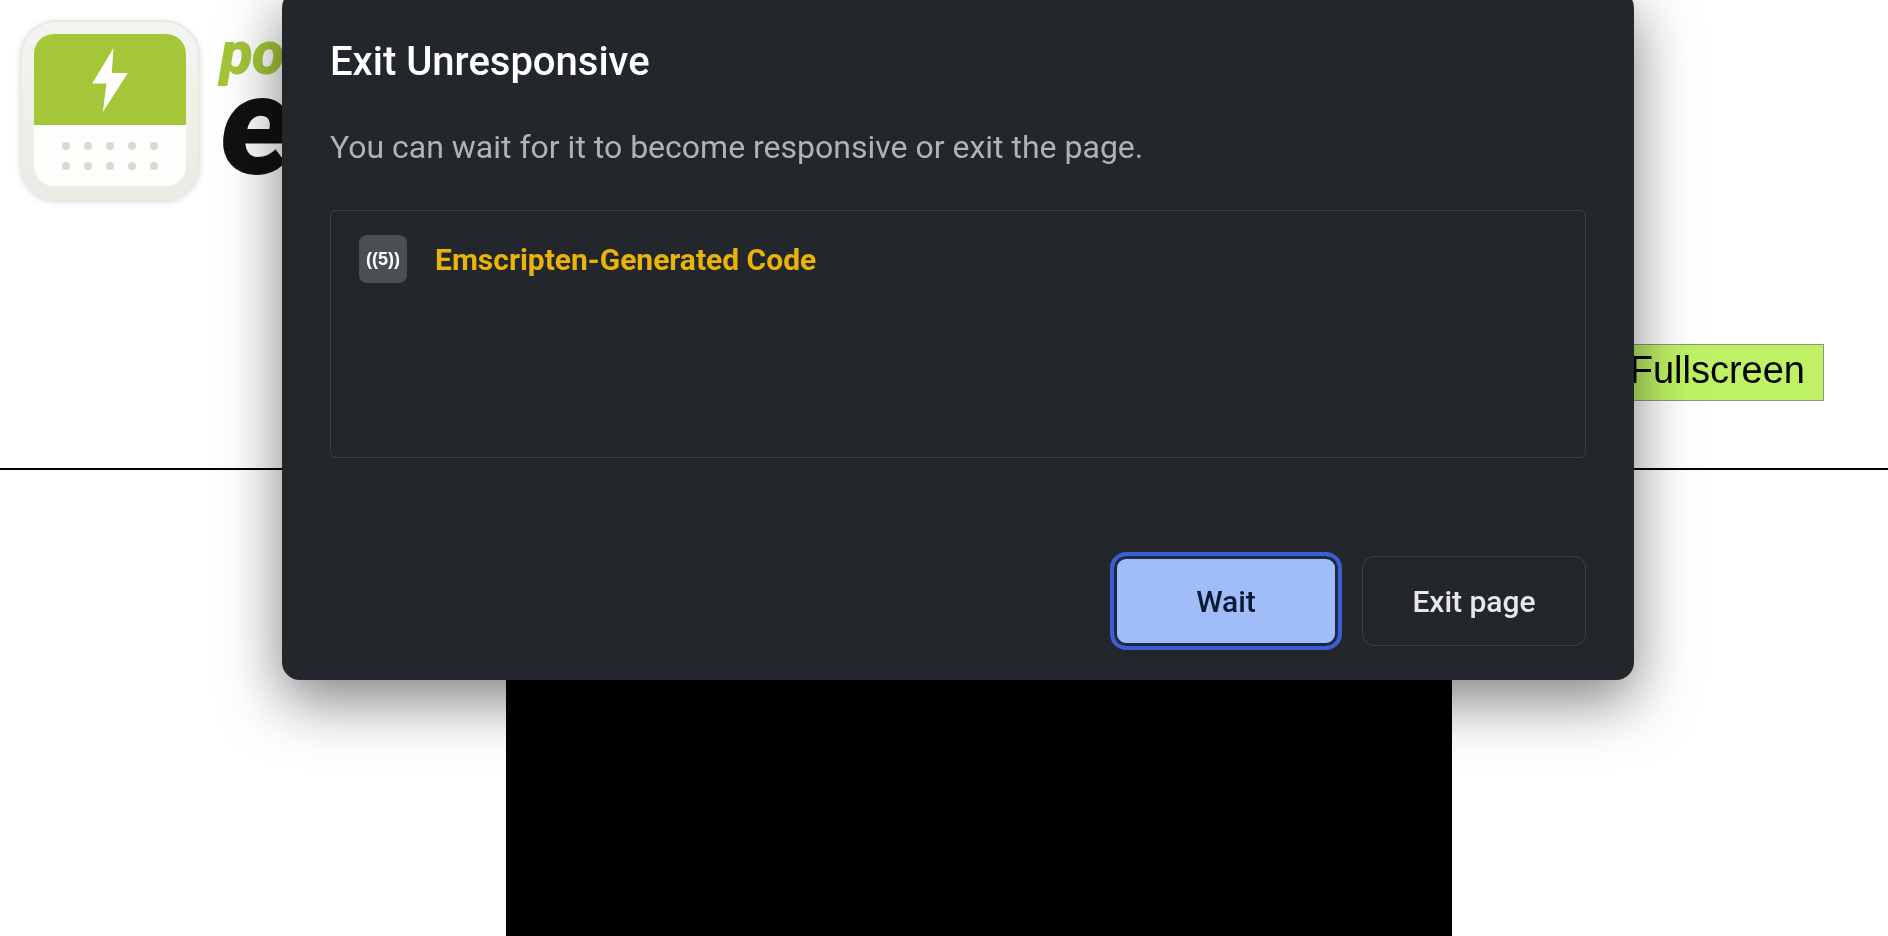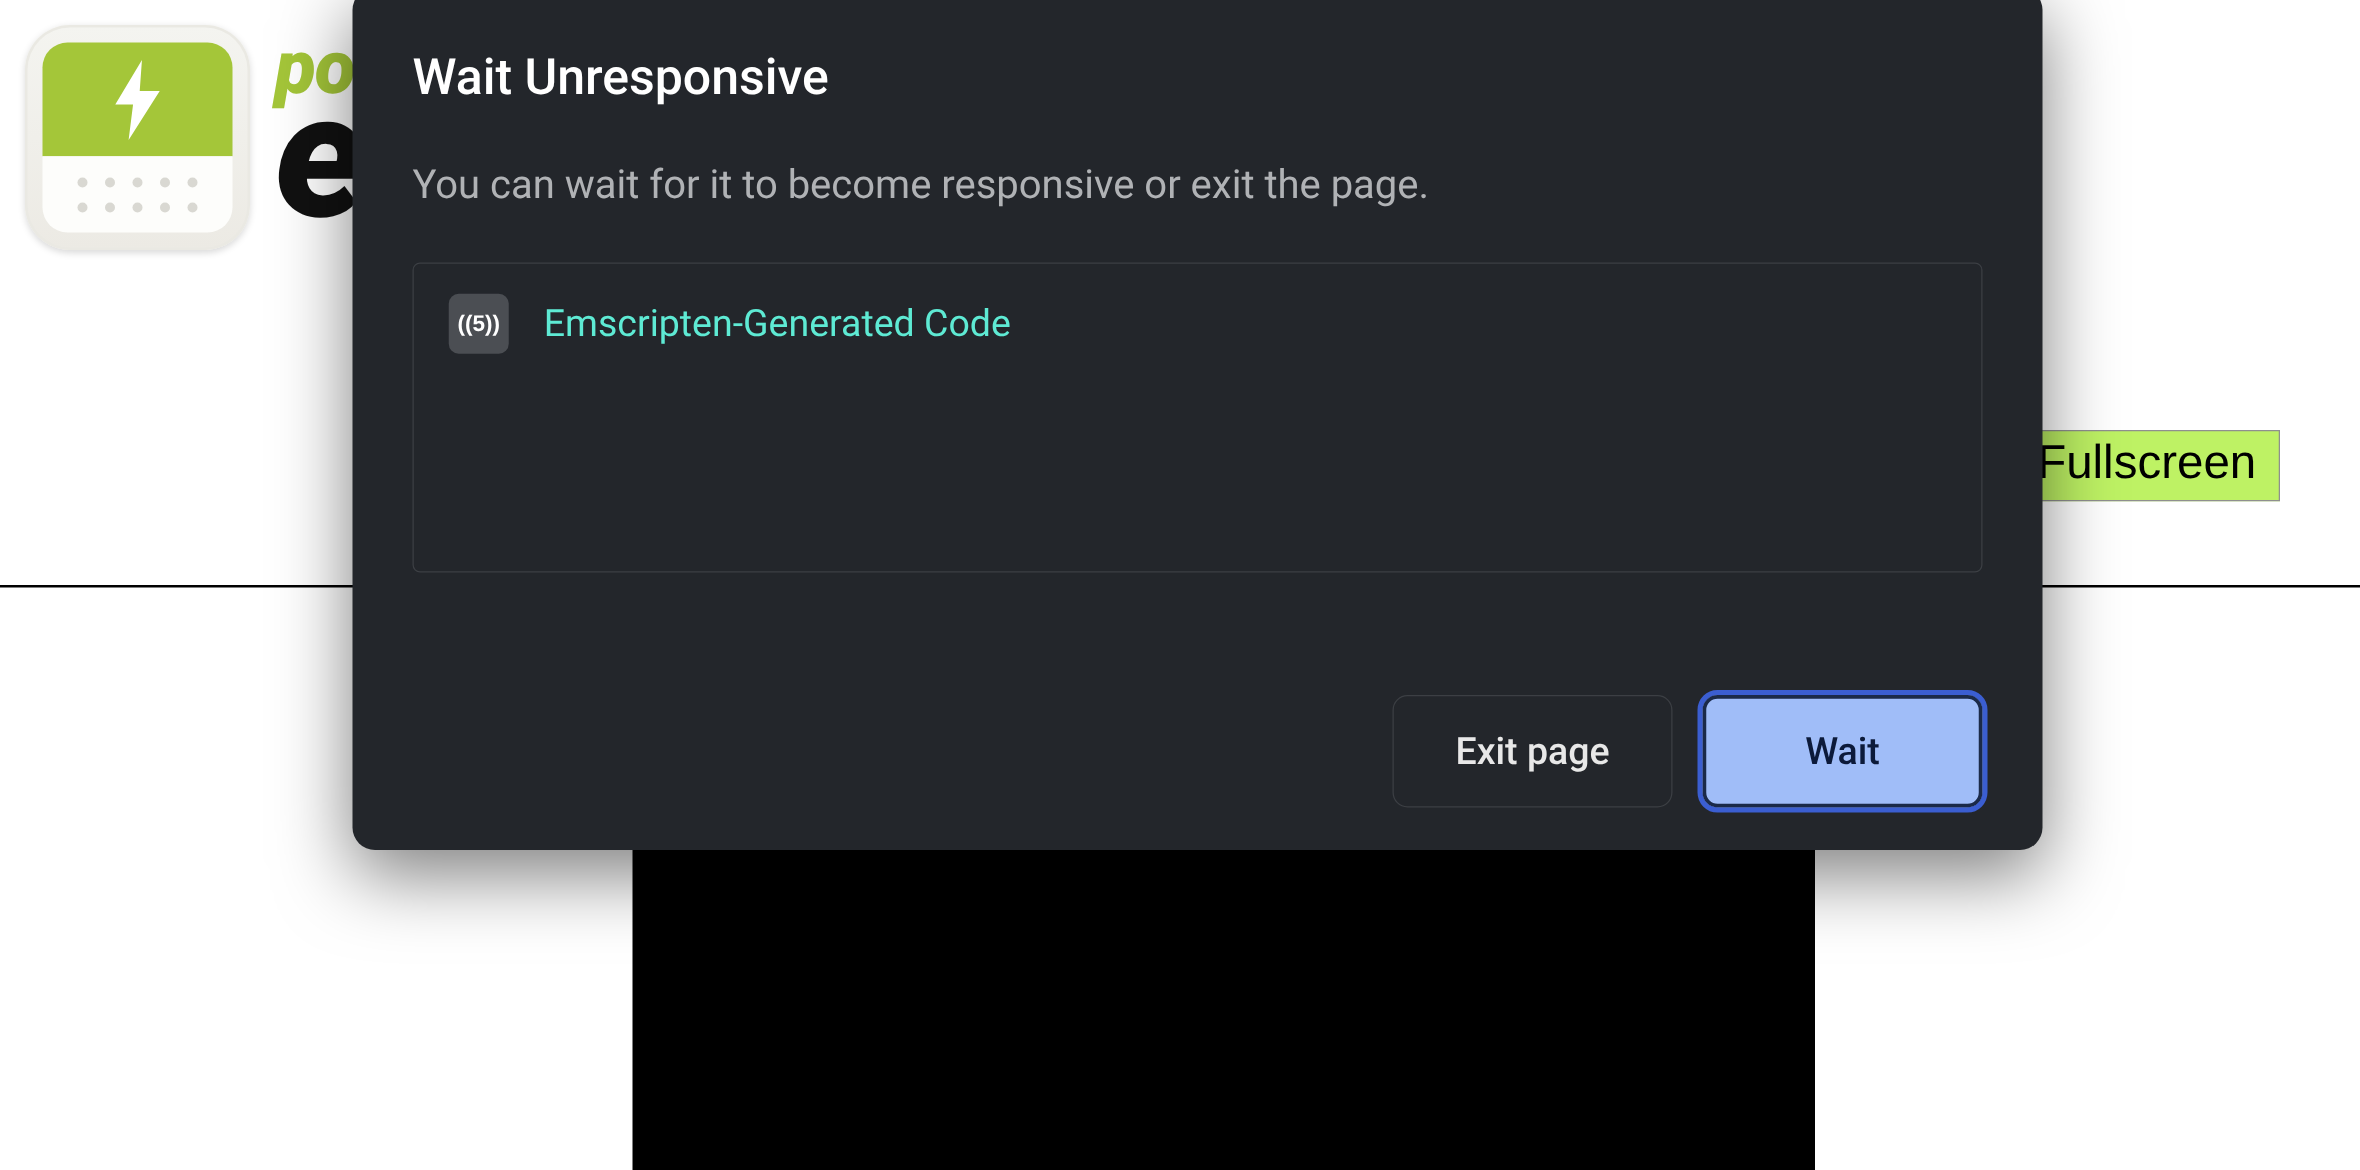--- a/index.html
+++ b/index.html
@@ -108,21 +108,21 @@
     display: flex; align-items: center; gap: 28px;
   }
   .favicon {
     width: 48px; height: 48px; border-radius: 8px;
     background: #4b4e53;
     display: flex; align-items: center; justify-content: center;
     color: #fff; font-size: 18px; font-weight: 700;
     font-family: Arial, sans-serif;
   }
   .modal-list-label {
-    font-size: 30px; color: #5eead4; font-weight: 400;
+    font-size: 30px; color: #eab308; font-weight: 700;
   }
   .modal-actions {
     margin-top: auto;
     display: flex; justify-content: flex-end; gap: 24px;
     padding-top: 56px;
   }
   .btn {
     height: 90px; min-width: 224px;
     border-radius: 12px;
     font-size: 30px; font-weight: 500;
@@ -174,31 +174,31 @@
   <div class="wordmark">po</div>
   <div class="wordmark-sub">en</div>
 
   <button class="fullscreen-btn">Fullscreen</button>
 
   <div class="hr"></div>
 
   <div class="canvas-black"></div>
 
   <div class="modal">
-    <div class="modal-title">Wait Unresponsive</div>
+    <div class="modal-title">Exit Unresponsive</div>
     <div class="modal-subtitle">You can wait for it to become responsive or exit the page.</div>
 
     <div class="modal-list">
       <div class="modal-list-item">
         <div class="favicon">
           <span>((5))</span>
         </div>
         <div class="modal-list-label">Emscripten-Generated Code</div>
       </div>
     </div>
 
     <div class="modal-actions">
+      <div class="btn btn-primary">Wait</div>
       <div class="btn btn-secondary">Exit page</div>
-      <div class="btn btn-primary">Wait</div>
     </div>
   </div>
 
 </div>
 
 </body></html>

